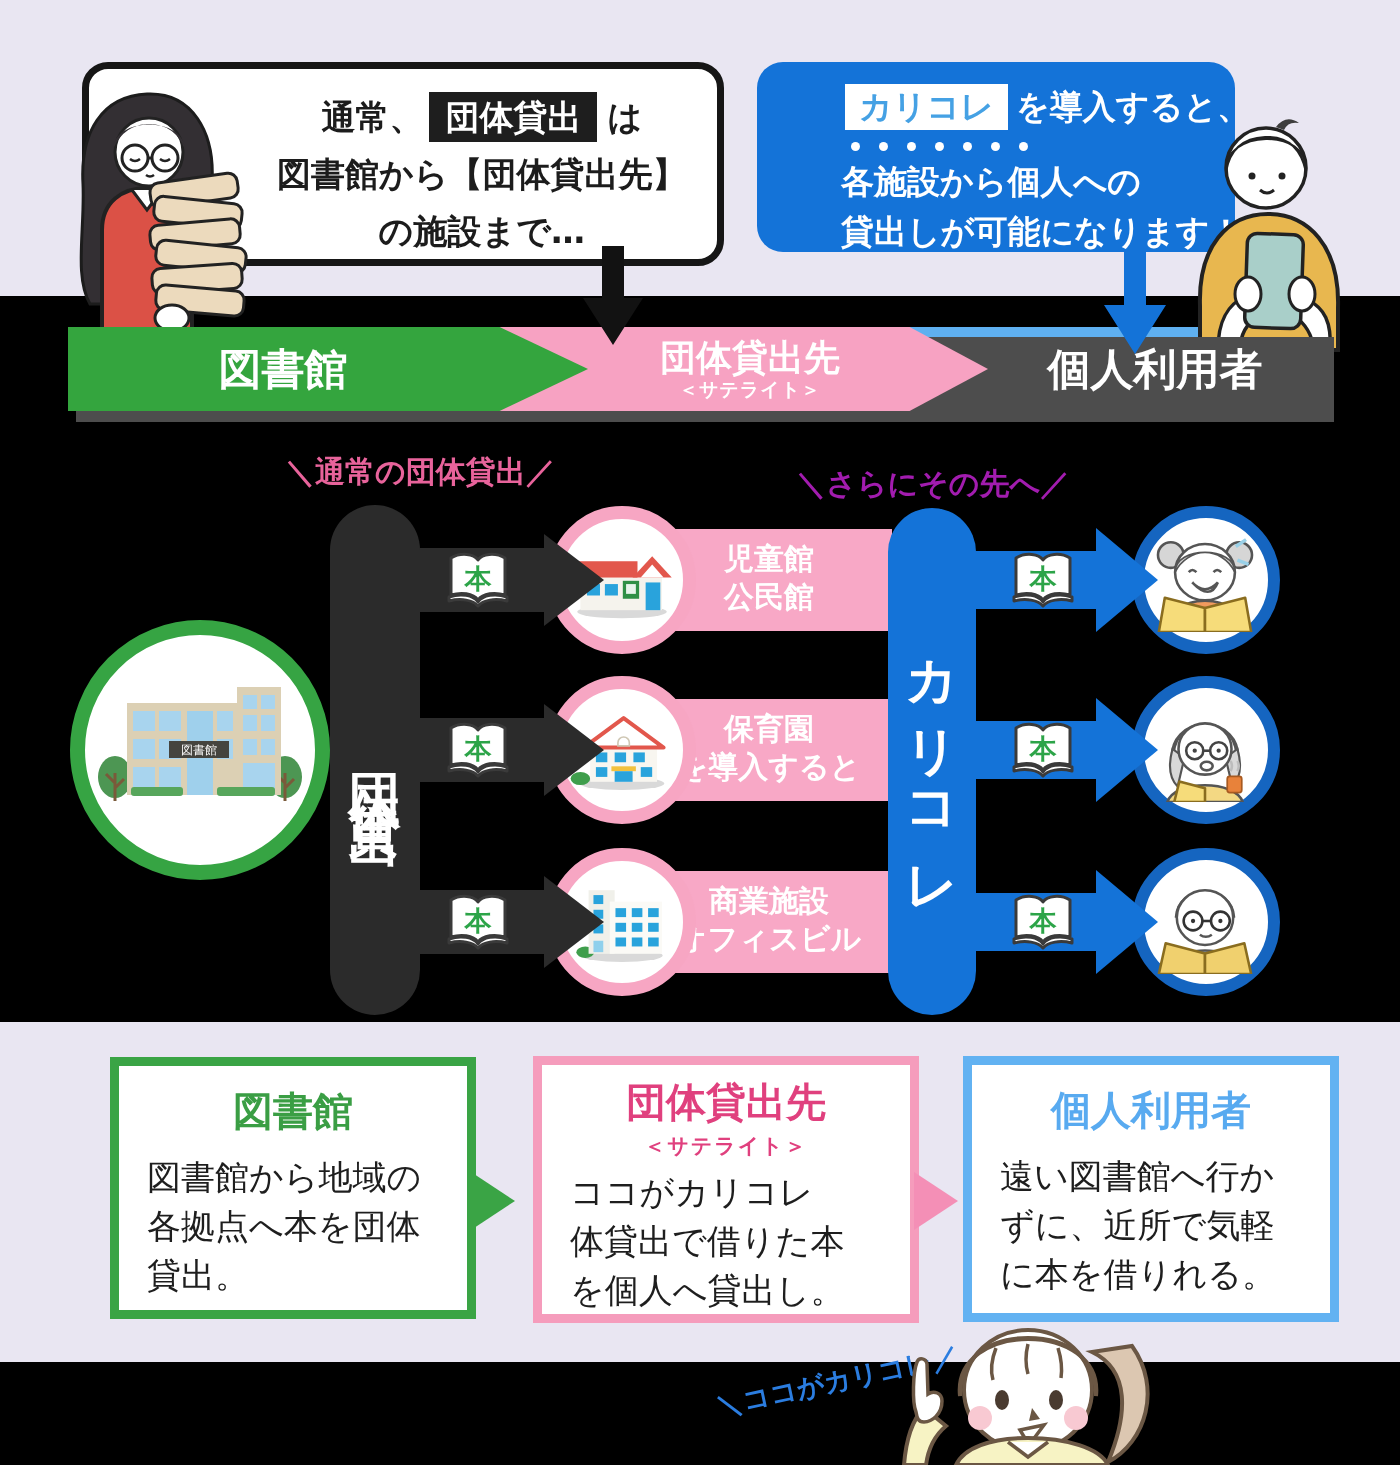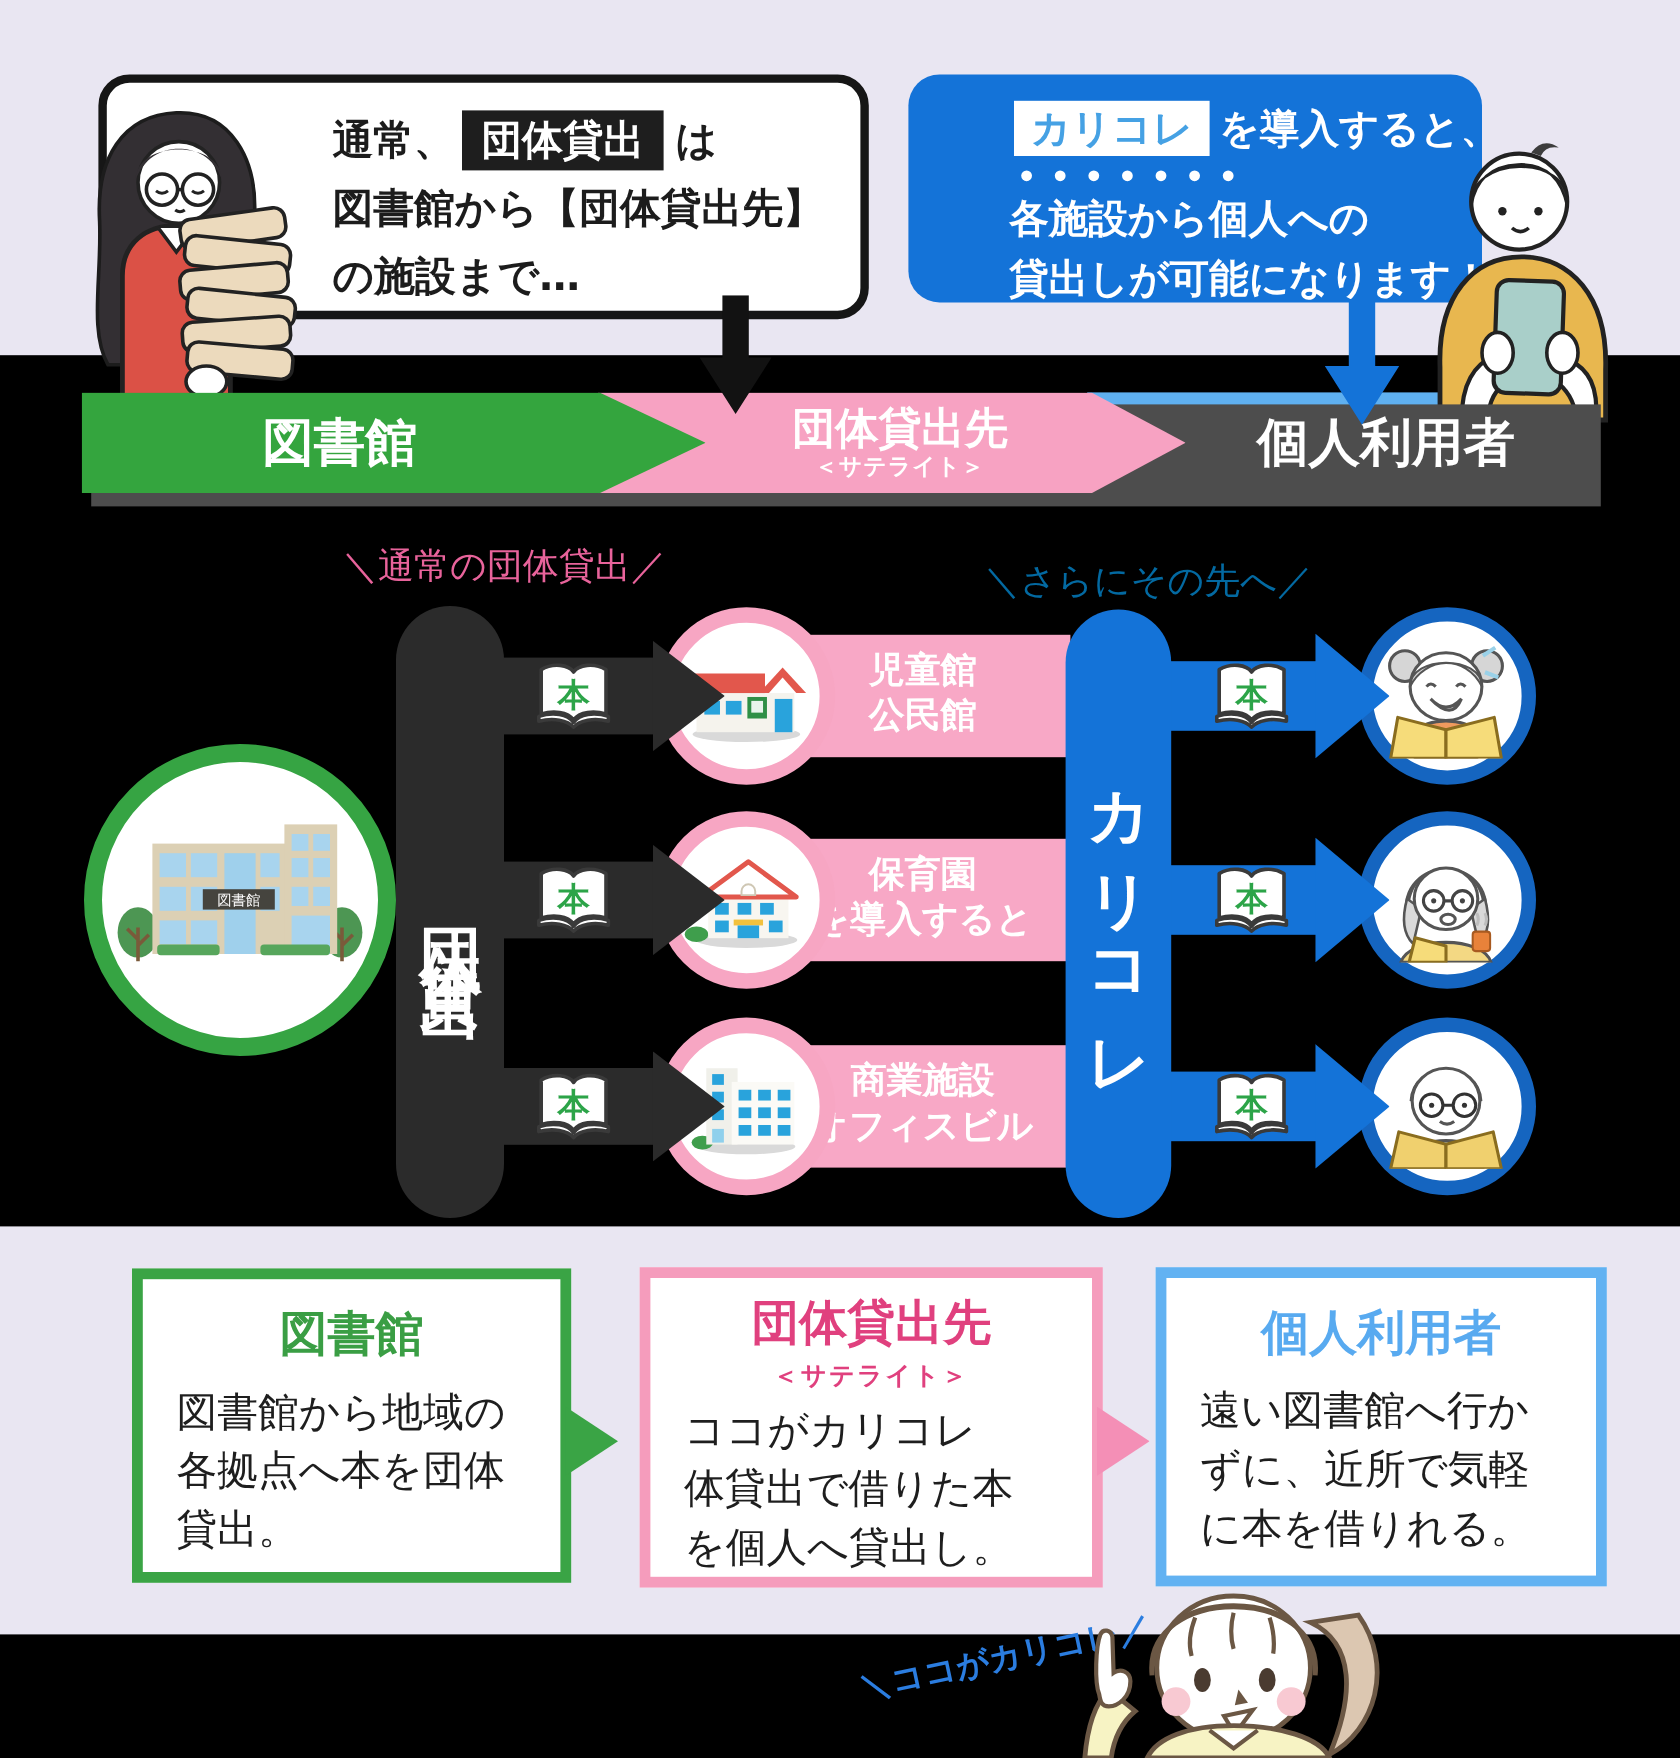--- a/index.html
+++ b/index.html
@@ -4,21 +4,21 @@
 <style>
   html,body{margin:0;padding:0;background:#cfccd8;}
   .stage{position:relative;width:1400px;height:1465px;background:#e9e6f2;overflow:hidden;
          font-family:"DejaVu Sans","Liberation Sans",sans-serif;}
   .abs{position:absolute;}
   .bg-black{left:0;width:1400px;background:#000;z-index:0;}
 
   
   .bubble-left{left:82px;top:62px;width:628px;height:190px;background:#fff;
     border:7px solid #161616;border-radius:26px;z-index:2;}
-  .lb-text{position:absolute;left:188px;top:20px;font-size:34px;font-weight:bold;color:#1c1c1c;}
+  .lb-text{position:absolute;left:188px;top:20px;font-size:34px;font-weight:bold;color:#1c1c1c;text-align:center;}
   .lb-line{height:57px;line-height:57px;white-space:nowrap;}
   .hl-dark{display:inline-block;background:#1e1e1e;color:#fff;padding:2px 16px;margin:0 10px 0 6px;line-height:46px;}
   .bubble-right{left:757px;top:62px;width:478px;height:190px;background:#1473d8;border-radius:26px;z-index:2;text-align:center;}
   .rb-line{position:absolute;font-size:33px;font-weight:bold;color:#fff;white-space:nowrap;}
   .hl-white{display:inline-block;background:#fff;color:#45a1e4;padding:2px 14px;margin-right:8px;line-height:42px;}
   .rb-dots{position:absolute;left:94px;top:80px;display:flex;gap:19px;}
   .rb-dots span{width:9px;height:9px;border-radius:50%;background:#fff;}
 
   
   .person{z-index:3;}
@@ -32,23 +32,23 @@
   .seg-pink{left:498px;width:490px;background:#f7a2c2;
     clip-path:polygon(0 0,84% 0,100% 50%,84% 100%,0 100%);z-index:3;}
   .seg-blue{left:906px;width:419px;background:#5fb0f0;z-index:2;}
   .seg-label{top:327px;height:84px;display:flex;flex-direction:column;align-items:center;
     justify-content:center;color:#fff;font-weight:bold;z-index:5;}
   .seg-label .main{font-size:43px;line-height:46px;}
   .seg-label .sub{font-size:19px;line-height:22px;letter-spacing:1px;}
   .tail{z-index:6;}
 
   
-  .diag-label{font-size:30px;font-weight:normal;z-index:2;white-space:nowrap;}
+  .diag-label{font-size:30px;font-weight:bold;z-index:2;white-space:nowrap;}
   .lbl-pink{left:285px;top:452px;color:#e8639b;}
-  .lbl-blue{left:820px;top:464px;color:#0369a1;}
+  .lbl-blue{left:796px;top:464px;color:#a21caf;}
   .green-circle{left:70px;top:620px;width:230px;height:230px;background:#fff;
     border:15px solid #36a443;border-radius:50%;z-index:3;}
   .pill{border-radius:46px;display:flex;align-items:center;justify-content:center;z-index:3;}
   .pill-dark{left:330px;top:505px;width:90px;height:510px;background:#2b2b2b;}
   .pill-blue{left:888px;top:508px;width:88px;height:507px;background:#1473d8;}
   .pill-text{writing-mode:vertical-rl;text-orientation:upright;color:#fff;
     font-size:52px;font-weight:bold;letter-spacing:14px;}
   .arm-dark{background:#2b2b2b;z-index:2;}
   .arm-blue{background:#1473d8;z-index:2;}
   .head-right{z-index:4;}

